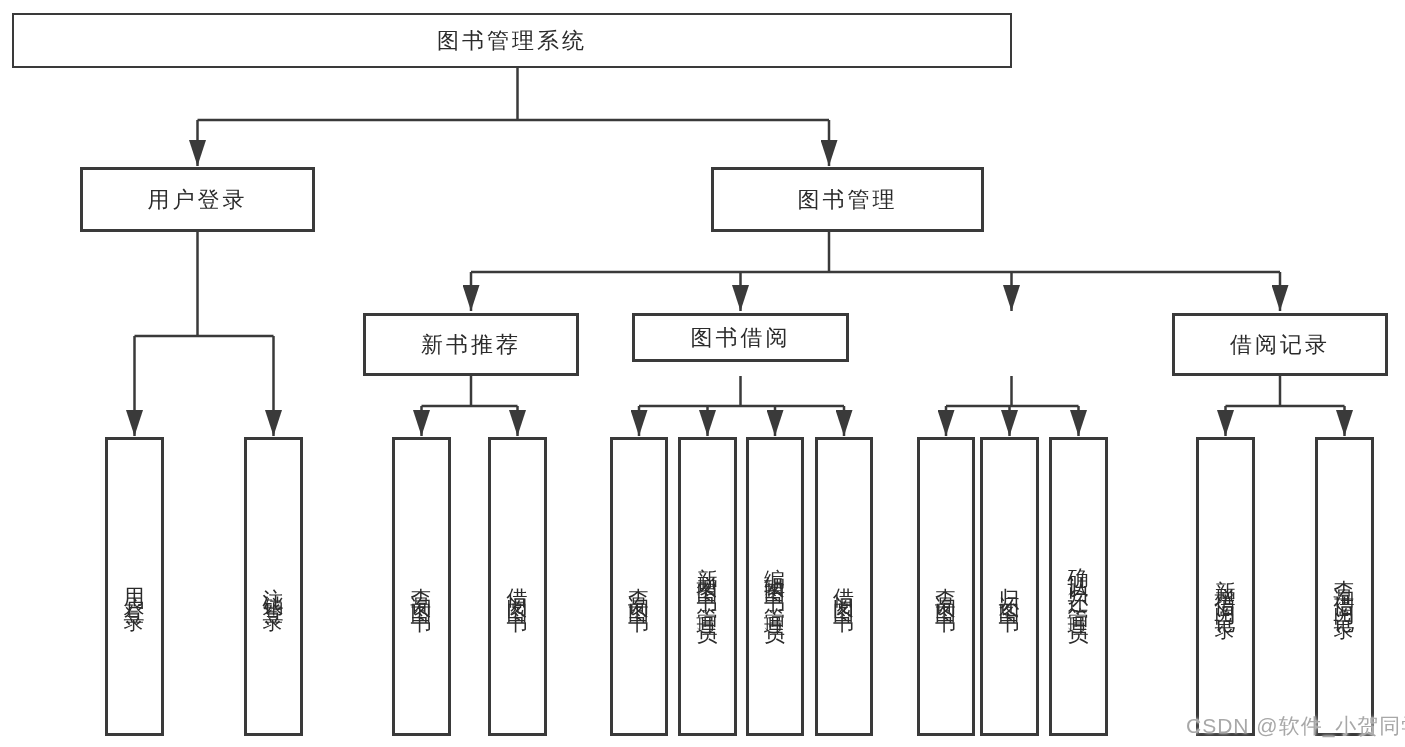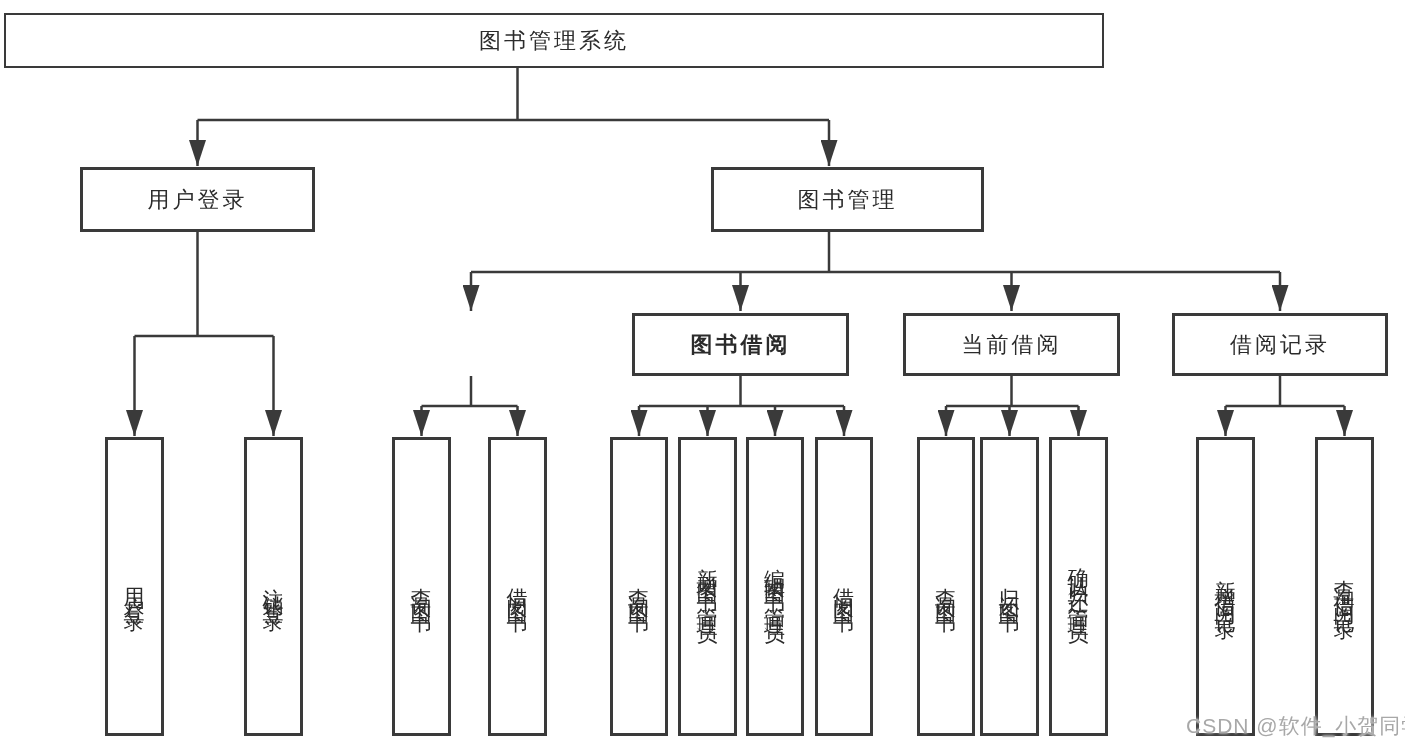--- a/index.html
+++ b/index.html
@@ -121,36 +121,36 @@
       <path class="lnk" d="M1009.5 406 V436" marker-end="url(#arw)"></path>
       <path class="lnk" d="M1078.5 406 V436" marker-end="url(#arw)"></path>
 
       <path class="lnk" d="M1280 376 V406"></path>
       <path class="lnk" d="M1225.5 406 H1344.5"></path>
       <path class="lnk" d="M1225.5 406 V436" marker-end="url(#arw)"></path>
       <path class="lnk" d="M1344.5 406 V436" marker-end="url(#arw)"></path>
     </g>
   </svg>
 
-  <div class="box root-box" style="left:4px; top:13px; width:1100px; height:55px;text-align:center;">
+  <div class="box root-box" style="left:12px; top:13px; width:1000px; height:55px;text-align:center;">
     <span class="hlabel">图书管理系统</span>
   </div>
 
   <div class="box" style="left:80px; top:167px; width:235px; height:65px;">
     <span class="hlabel">用户登录</span>
   </div>
   <div class="box" style="left:711px; top:167px; width:273px; height:65px;">
     <span class="hlabel">图书管理</span>
   </div>
 
-  <div class="box" style="left:632px; top:313px; width:217px; height:63px;font-weight:bold;">
+  <div class="box" style="left:363px; top:313px; width:216px; height:63px;">
+    <span class="hlabel">新书推荐</span>
+  </div>
+  <div class="box" style="left:632px; top:313px; width:217px; height:49px;">
     <span class="hlabel">图书借阅</span>
-  </div>
-  <div class="box" style="left:903px; top:313px; width:217px; height:63px;">
-    <span class="hlabel">当前借阅</span>
   </div>
   <div class="box" style="left:1172px; top:313px; width:216px; height:63px;">
     <span class="hlabel">借阅记录</span>
   </div>
 
   <div class="box leaf" style="left:105px;">
     <span class="vlabel">用户登录</span>
   </div>
   <div class="box leaf" style="left:244px;">
     <span class="vlabel">注销登录</span>

